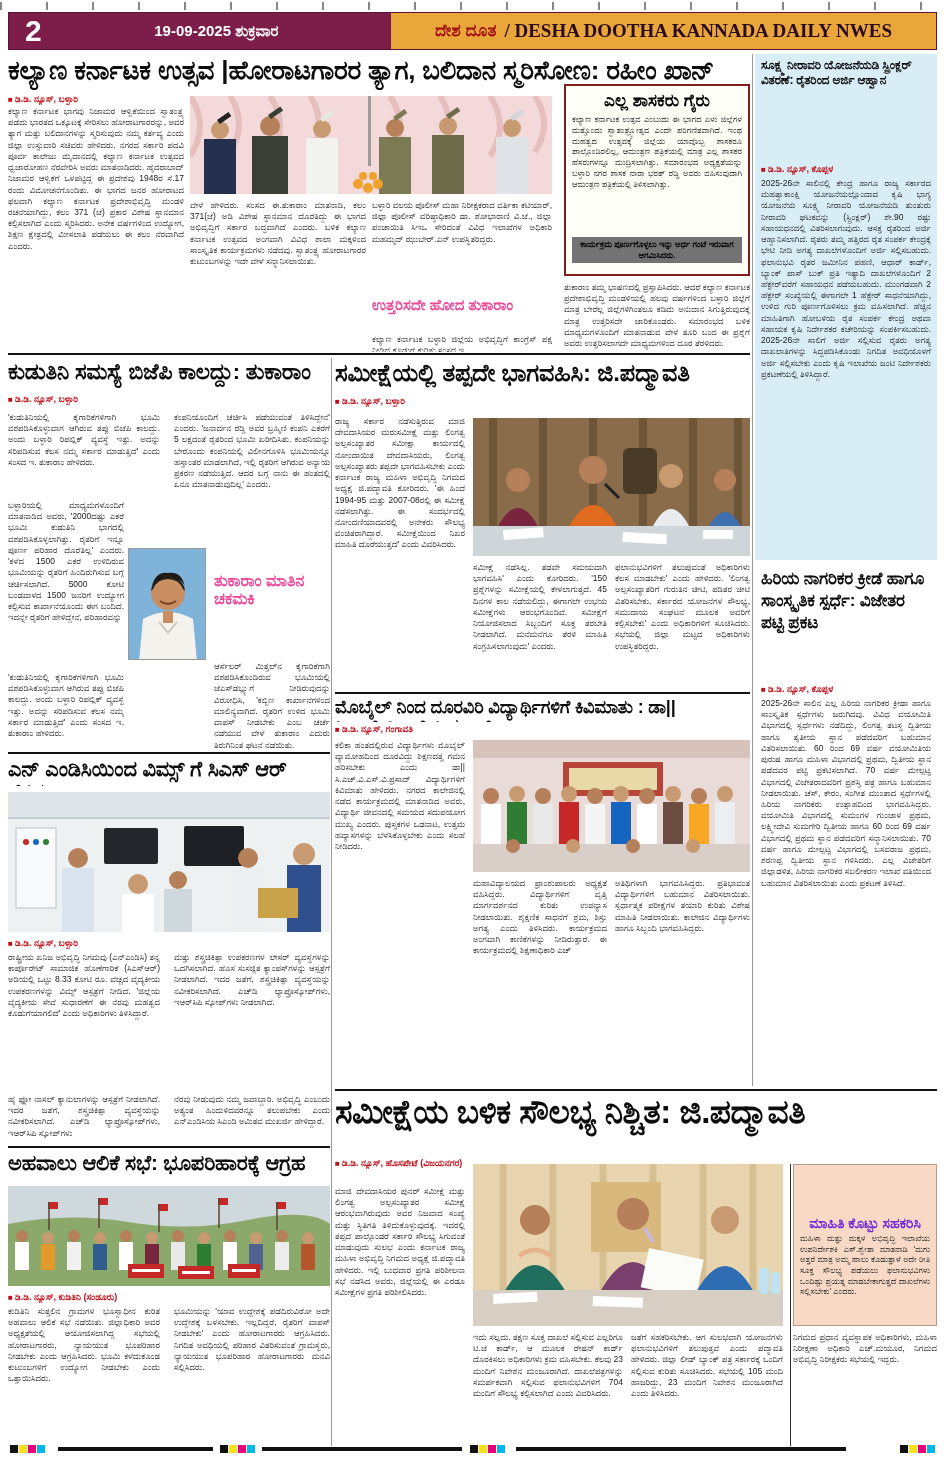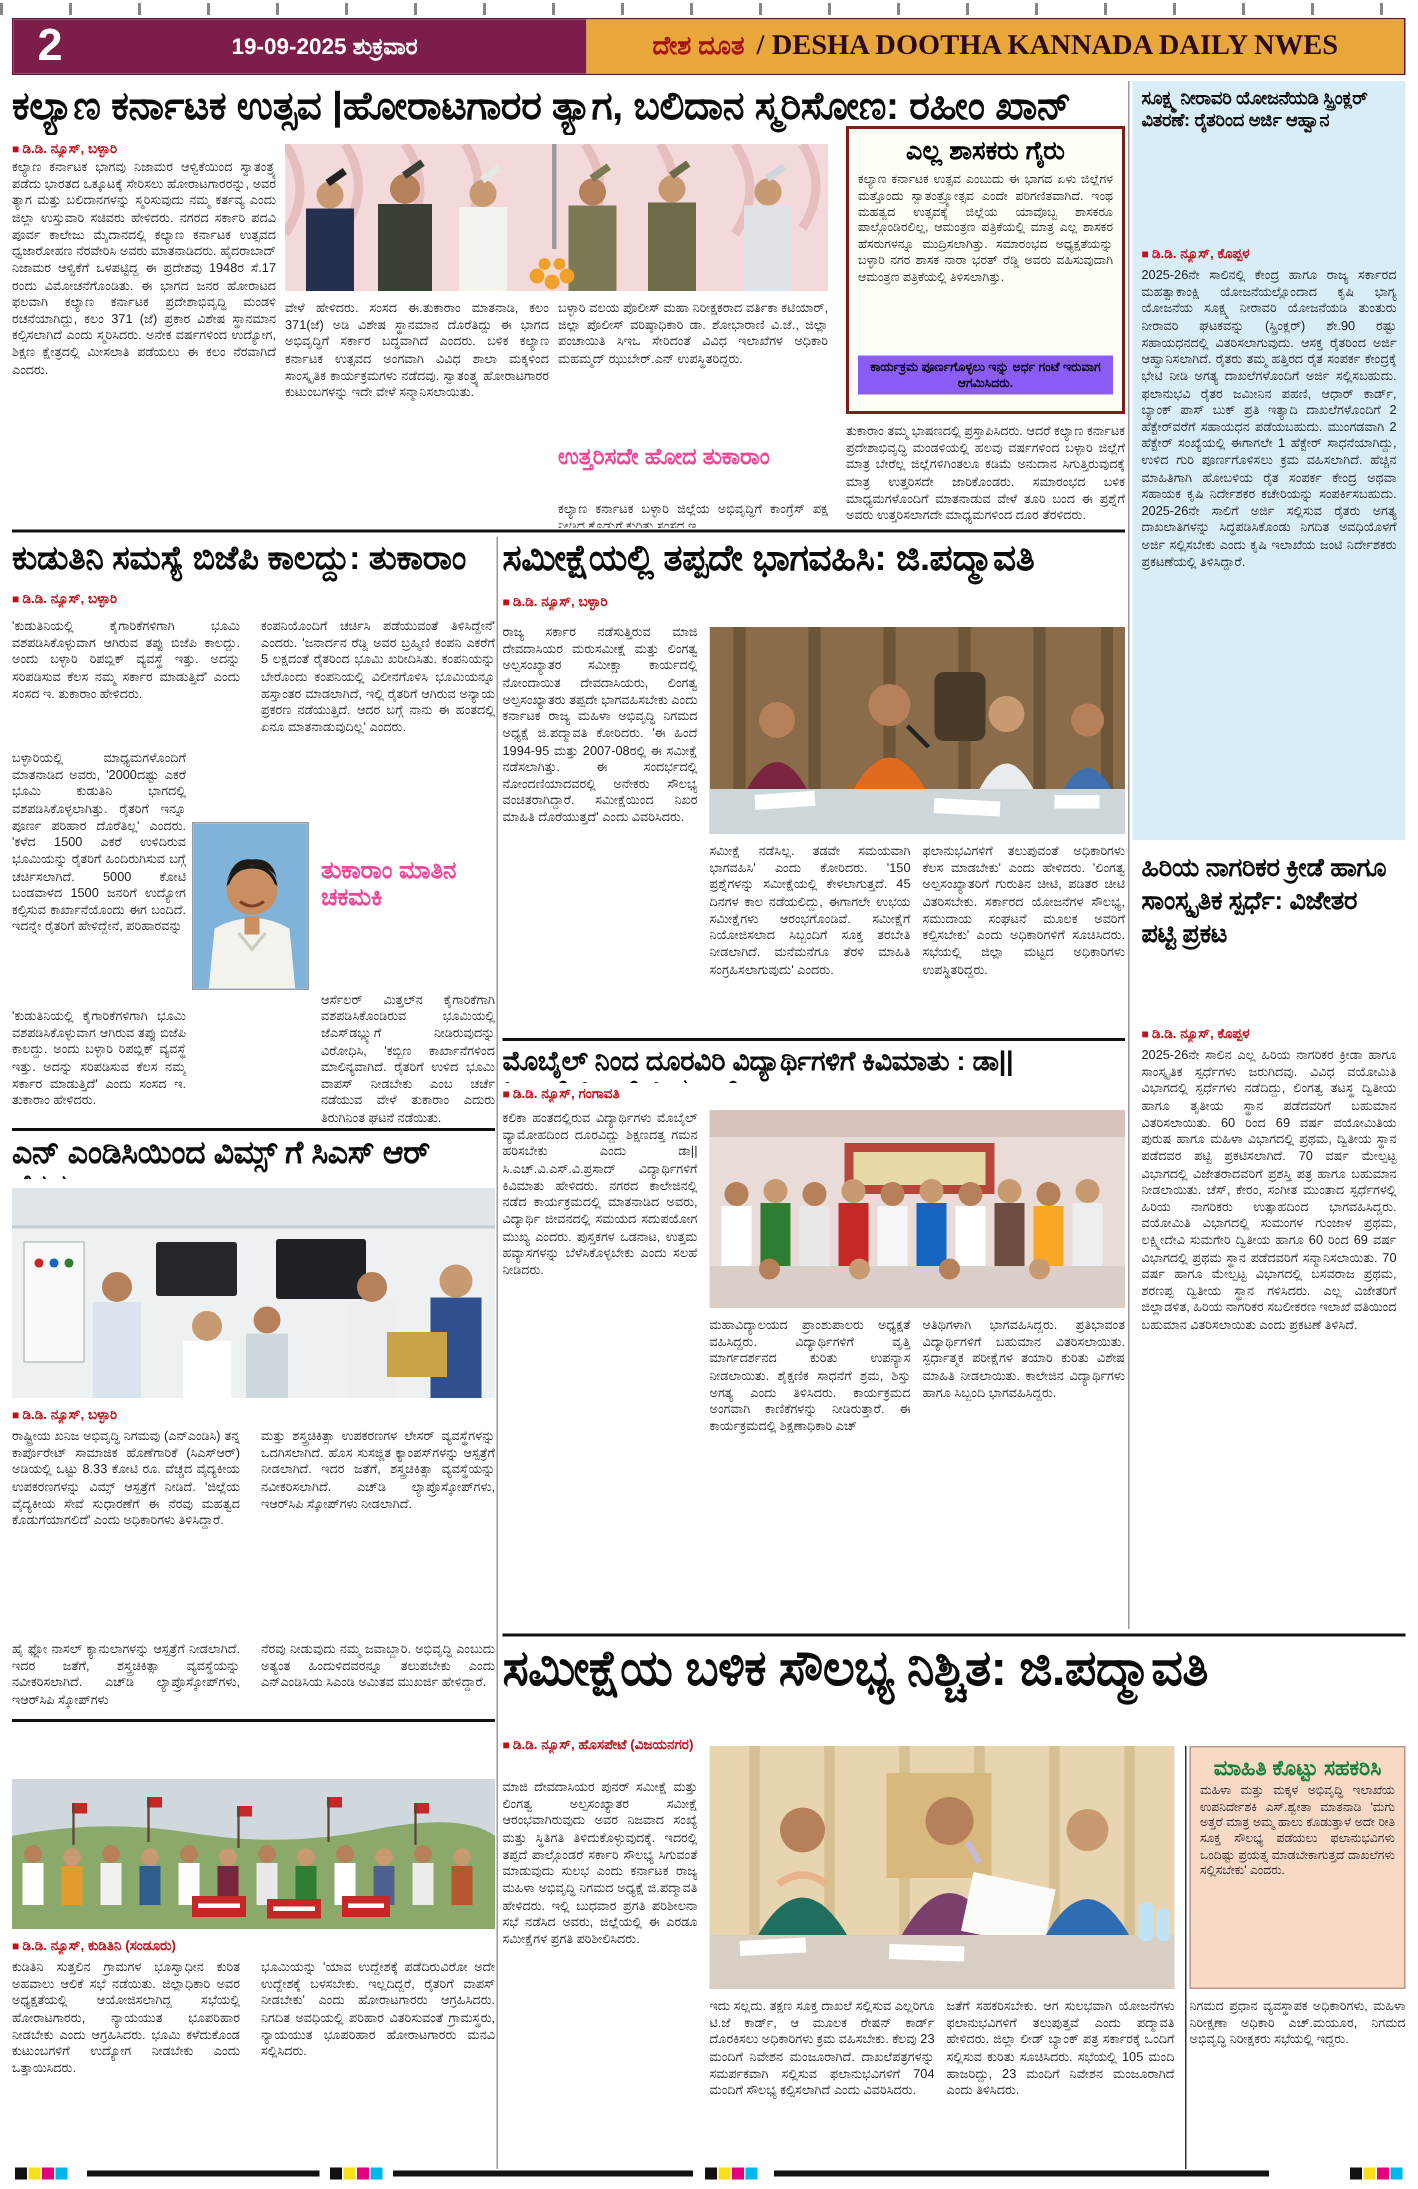--- a/index.html
+++ b/index.html
@@ -34,29 +34,29 @@
   .subhead { font-weight:bold; font-size:13px; line-height:1.15; color:#ec4899; overflow:hidden; }
   .hr { position:absolute; height:2px; background:#111; }
   .vr { position:absolute; width:1px; background:#9a9a9a; }
   .photo { overflow:hidden; background:#ddd; }
   .photo svg { display:block; }
 
   
   #greenbox { border:2px solid #7f1d1d; background:#fdfff6; padding:5px 6px; }
   #greenbox .title { text-align:center; font-weight:bold; font-size:17px; margin-bottom:3px; }
   #greenbox .gb-body { font-size:8.3px; line-height:1.3; text-align:justify; color:#222; overflow:hidden; }
-  #greenbox .gb-hi { margin-top:3px; background:#8b5cf6; font-size:8.3px; font-weight:bold; text-align:center; padding:2px 1px; }
+  #greenbox .gb-hi { margin-top:3px; background:#737373; font-size:8.3px; font-weight:bold; text-align:center; padding:2px 1px; }
 
   #bluepanel { background:#d9edf6; }
   #bluepanel .hl, #panel2 .hl { padding:4px 6px 0 6px; }
   #bluepanel .byline, #panel2 .byline { padding:2px 6px 0 6px; }
   #bluepanel .btxt, #panel2 .btxt { padding:3px 6px; }
 
   #infobox { background:#f7d9c6; border:1px solid #b98; padding:5px 6px; }
-  #infobox .title { text-align:center; font-weight:bold; font-size:14px; color:#15803d; line-height:1.15; margin-bottom:3px; }
+  #infobox .title { text-align:center; font-weight:bold; font-size:14px; color:#6d28d9; line-height:1.15; margin-bottom:3px;margin-top:45px; }
   #infobox .ib-body { font-size:8.2px; line-height:1.3; text-align:justify; color:#222; overflow:hidden; }
 </style>
 </head>
 <body>
 
 <div id="page">
 
   <div class="reg-top"></div>
 
   <div id="masthead">
@@ -263,20 +263,21 @@
     </div>
     <div class="byline" style="position:absolute; left:0; top:180px;">ಡಿ.ಡಿ. ನ್ಯೂಸ್, ಬಳ್ಳಾರಿ</div>
     <div class="btxt abs" style="left:0; top:194px; width:152px; height:136px;">ರಾಷ್ಟ್ರೀಯ ಖನಿಜ ಅಭಿವೃದ್ಧಿ ನಿಗಮವು (ಎನ್ಎಂಡಿಸಿ) ತನ್ನ ಕಾರ್ಪೊರೇಟ್ ಸಾಮಾಜಿಕ ಹೊಣೆಗಾರಿಕೆ (ಸಿಎಸ್ಆರ್) ಅಡಿಯಲ್ಲಿ ಒಟ್ಟು 8.33 ಕೋಟಿ ರೂ. ವೆಚ್ಚದ ವೈದ್ಯಕೀಯ ಉಪಕರಣಗಳನ್ನು ವಿಮ್ಸ್ ಆಸ್ಪತ್ರೆಗೆ ನೀಡಿದೆ. 'ಜಿಲ್ಲೆಯ ವೈದ್ಯಕೀಯ ಸೇವೆ ಸುಧಾರಣೆಗೆ ಈ ನೆರವು ಮಹತ್ವದ ಕೊಡುಗೆಯಾಗಲಿದೆ' ಎಂದು ಅಧಿಕಾರಿಗಳು ತಿಳಿಸಿದ್ದಾರೆ.</div>
     <div class="btxt abs" style="left:166px; top:194px; width:156px; height:136px;">ಮತ್ತು ಶಸ್ತ್ರಚಿಕಿತ್ಸಾ ಉಪಕರಣಗಳ ಲೇಸರ್ ವ್ಯವಸ್ಥೆಗಳನ್ನು ಒದಗಿಸಲಾಗಿದೆ. ಹೊಸ ಸುಸಜ್ಜಿತ ಕ್ಯಾಂಪಸ್‌ಗಳನ್ನು ಆಸ್ಪತ್ರೆಗೆ ನೀಡಲಾಗಿದೆ. ಇದರ ಜತೆಗೆ, ಶಸ್ತ್ರಚಿಕಿತ್ಸಾ ವ್ಯವಸ್ಥೆಯನ್ನು ನವೀಕರಿಸಲಾಗಿದೆ. ಎಚ್‌ಡಿ ಲ್ಯಾಪ್ರೊಸ್ಕೋಪ್‌ಗಳು, ಇಆರ್‌ಸಿಪಿ ಸ್ಕೋಪ್‌ಗಳು ನೀಡಲಾಗಿದೆ.</div>
   </div>
 
   <div class="story" style="left:8px; top:1094px; width:322px; height:352px;">
     <div class="btxt abs" style="left:0; top:0; width:152px; height:46px;">ಹೈ ಫ್ಲೋ ನಾಸಲ್ ಕ್ಯಾನುಲಾಗಳನ್ನು ಆಸ್ಪತ್ರೆಗೆ ನೀಡಲಾಗಿದೆ. ಇದರ ಜತೆಗೆ, ಶಸ್ತ್ರಚಿಕಿತ್ಸಾ ವ್ಯವಸ್ಥೆಯನ್ನು ನವೀಕರಿಸಲಾಗಿದೆ. ಎಚ್‌ಡಿ ಲ್ಯಾಪ್ರೊಸ್ಕೋಪ್‌ಗಳು, ಇಆರ್‌ಸಿಪಿ ಸ್ಕೋಪ್‌ಗಳು</div>
     <div class="btxt abs" style="left:166px; top:0; width:156px; height:46px;">ನೆರವು ನೀಡುವುದು ನಮ್ಮ ಜವಾಬ್ದಾರಿ. ಅಭಿವೃದ್ಧಿ ಎಂಬುದು ಅತ್ಯಂತ ಹಿಂದುಳಿದವರನ್ನೂ ತಲುಪಬೇಕು ಎಂದು ಎನ್ಎಂಡಿಸಿಯ ಸಿಎಂಡಿ ಅಮಿತವ ಮುಖರ್ಜಿ ಹೇಳಿದ್ದಾರೆ.</div>
     <div class="hr" style="left:0; top:52px; width:322px;"></div>
+    <div class="hl abs" style="left:0; top:58px; width:322px; height:28px; font-size:21px;">ಅಹವಾಲು ಆಲಿಕೆ ಸಭೆ: ಭೂಪರಿಹಾರಕ್ಕೆ ಆಗ್ರಹ</div>
     <div class="photo abs" style="left:0; top:92px; width:322px; height:100px;">
       <svg width="322" height="100" viewBox="0 0 322 100" xmlns="http://www.w3.org/2000/svg">
         <rect width="322" height="100" fill="#cfd8dc"></rect>
         <path d="M0 38 Q60 26 120 36 T240 34 T322 38 V100 H0 Z" fill="#8aa96a"></path>
         <g fill="#c62828">
             <rect x="40" y="16" width="10" height="7"></rect>
             <rect x="90" y="12" width="10" height="7"></rect>
             <rect x="150" y="18" width="10" height="7"></rect>
             <rect x="210" y="12" width="10" height="7"></rect>
             <rect x="268" y="16" width="10" height="7"></rect>

